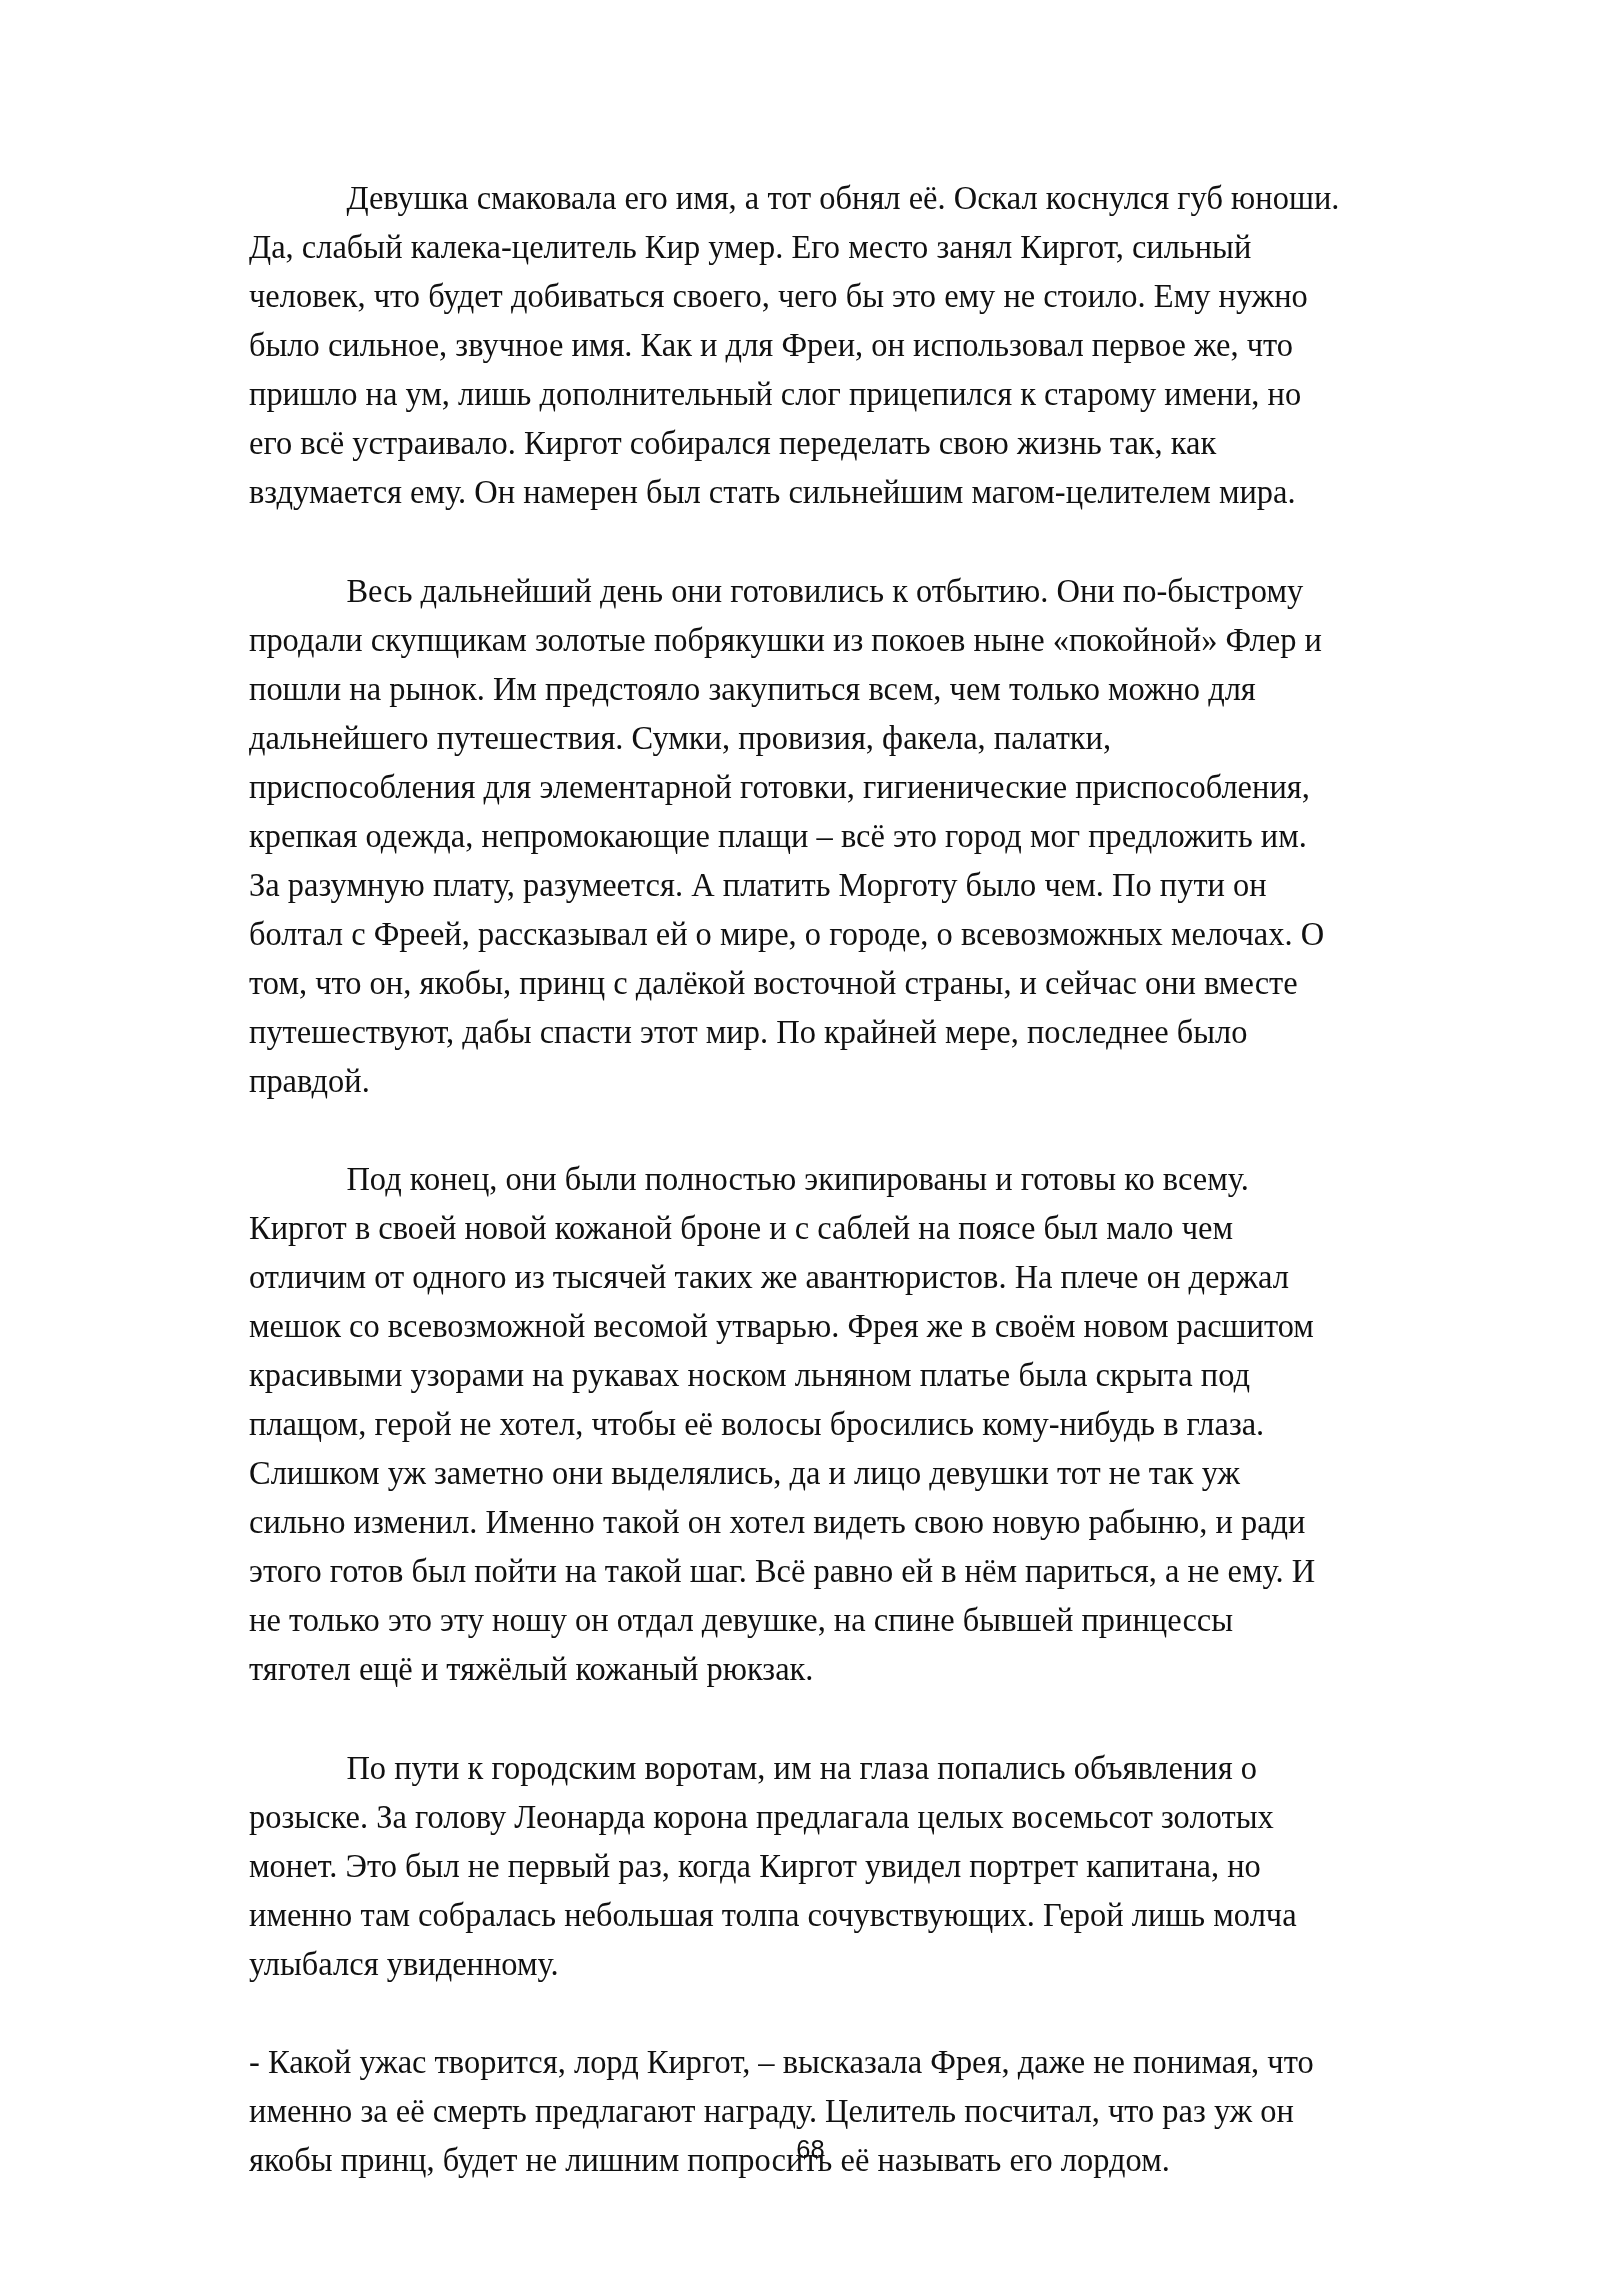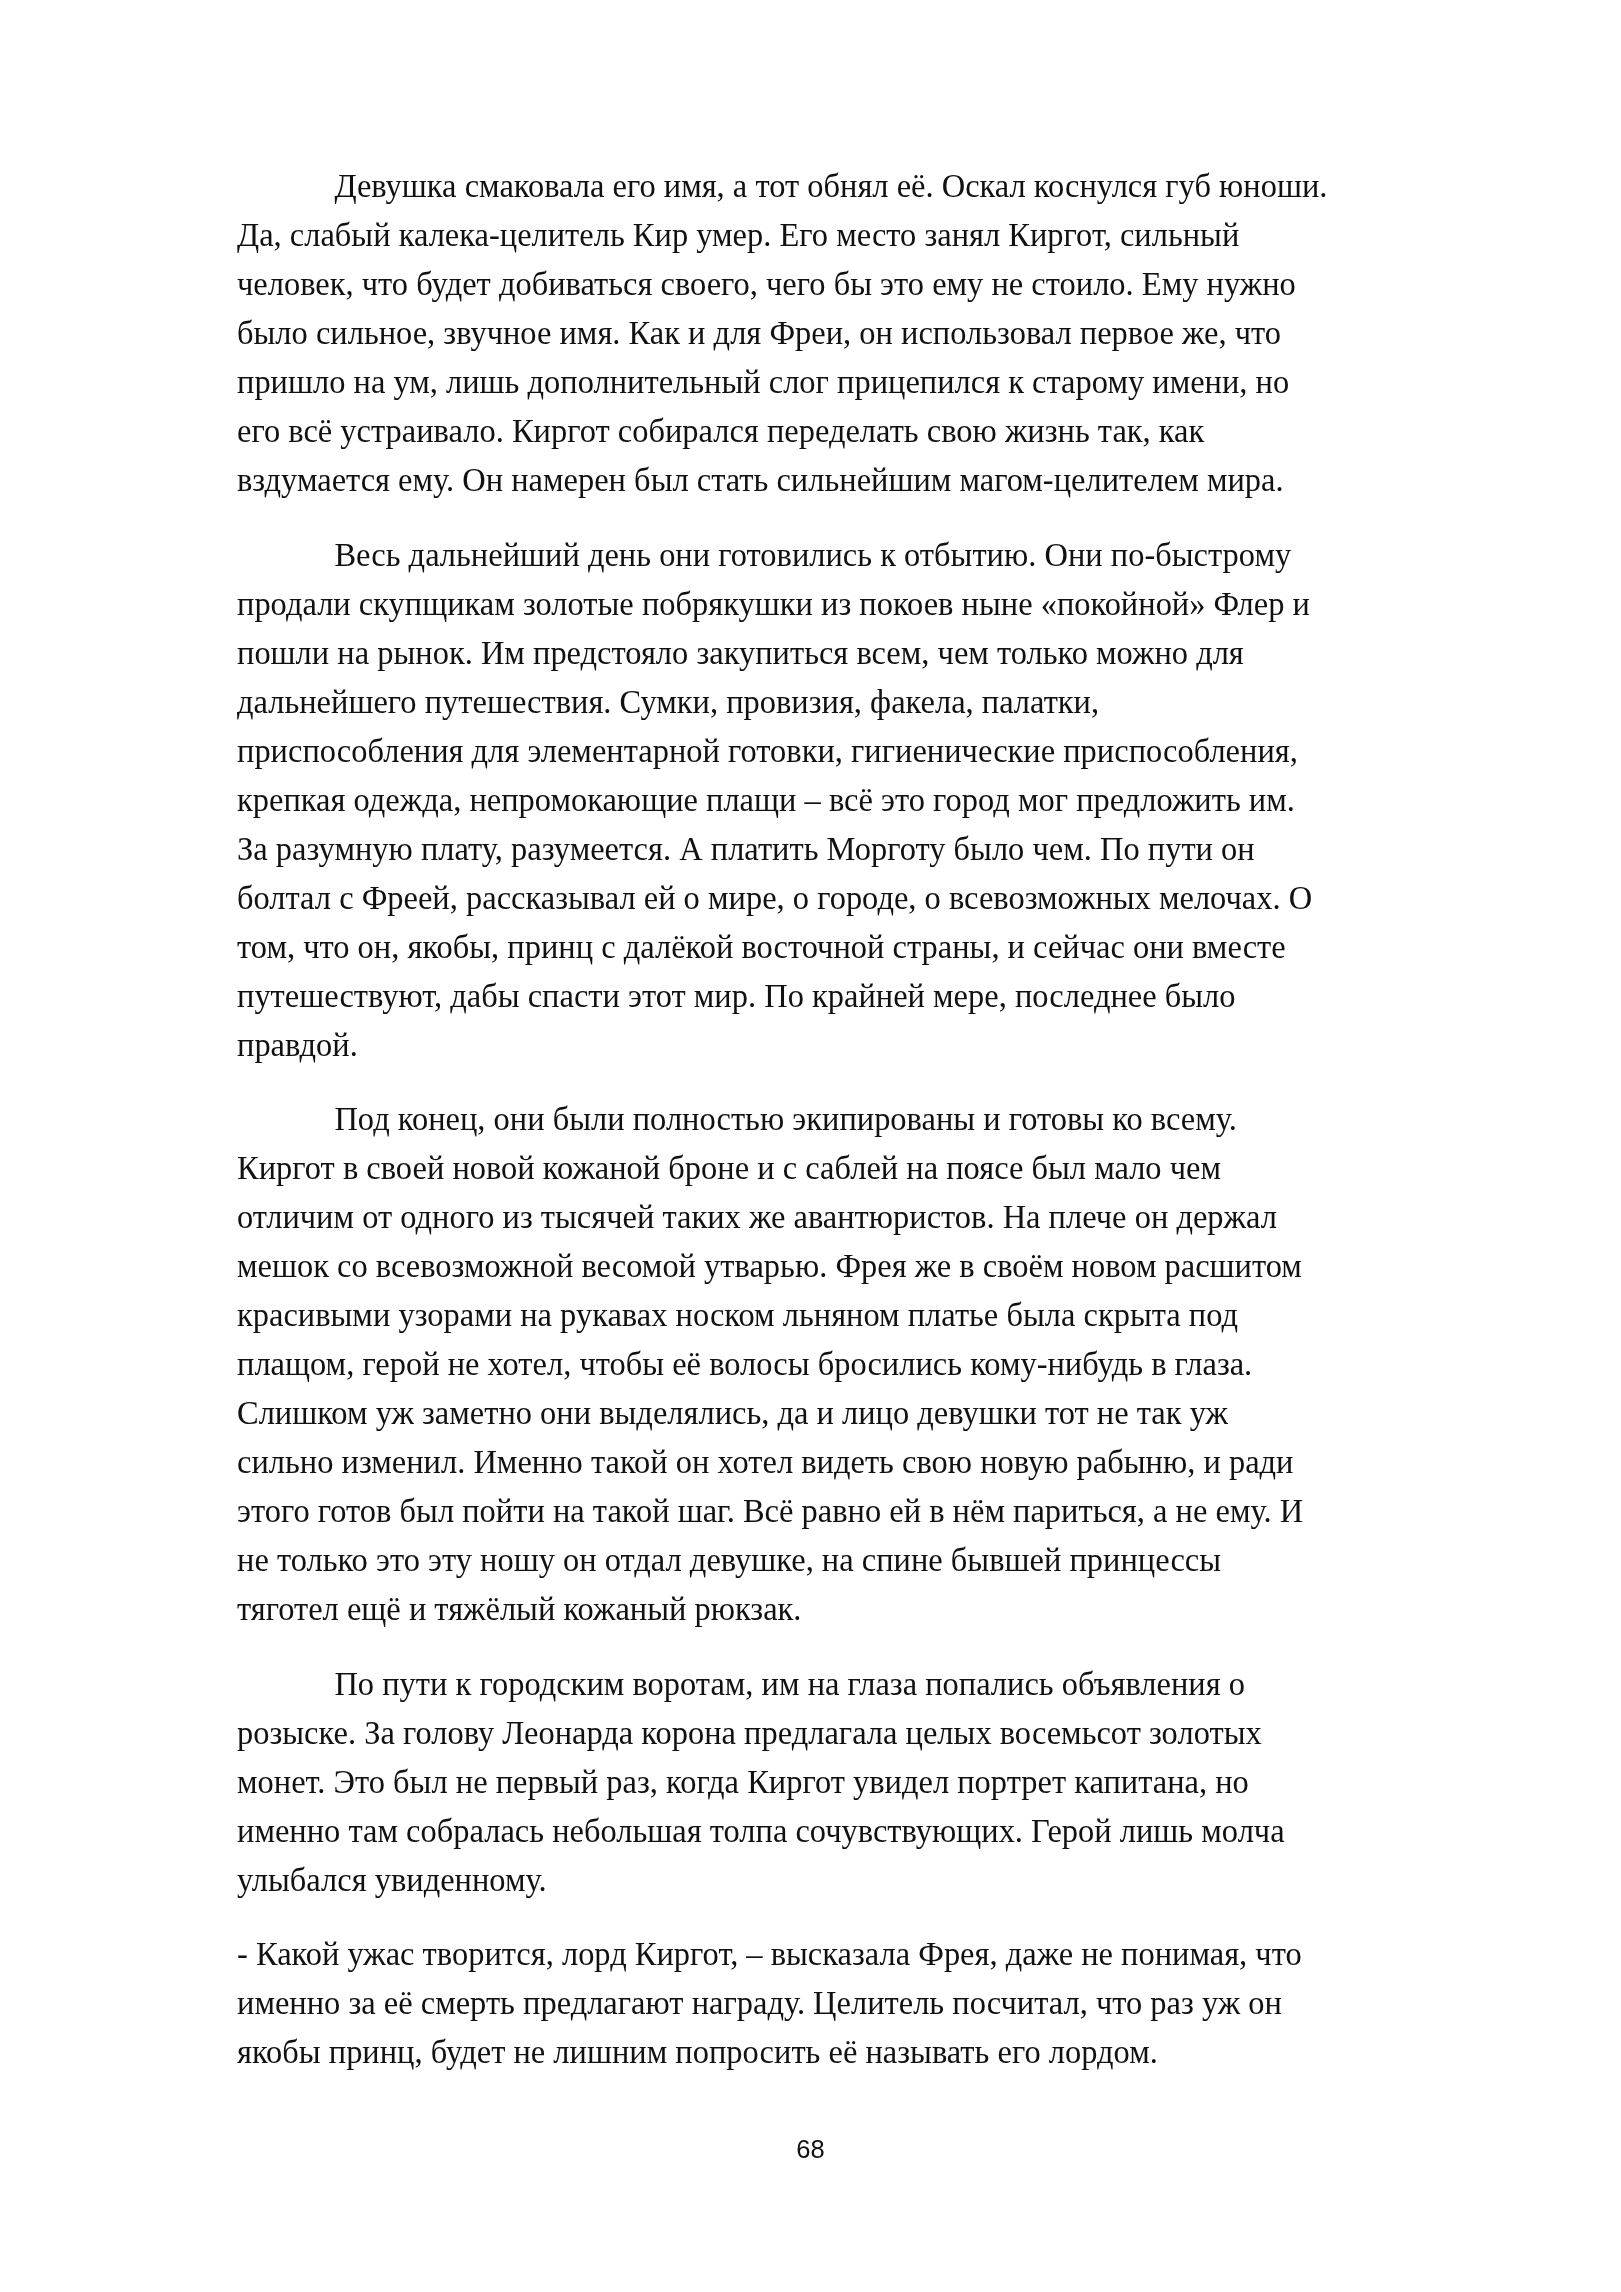--- a/index.html
+++ b/index.html
@@ -6,21 +6,21 @@
     body { width: 1621px; height: 2293px; position: relative; overflow: hidden; }
     .page {
       position: absolute; left: 0; top: 0; width: 1621px; height: 2293px;
       background: #ffffff;
     }
     .text-block {
       position: absolute; left: 233px; top: 157px; width: 1294px;
       font-family: "Liberation Serif", serif;
       color: #111111;
     }
-    .para { margin: 4px; padding: 0; }
+    .para { margin: 16px; padding: 0; }
     .line {
       display: block;
       height: 49px;
       line-height: 49px;
       font-size: 34px;
       white-space: nowrap;
       transform-origin: left center;
       transform: scaleX(0.955);
     }
     .line.indent { padding-left: 102px; }

